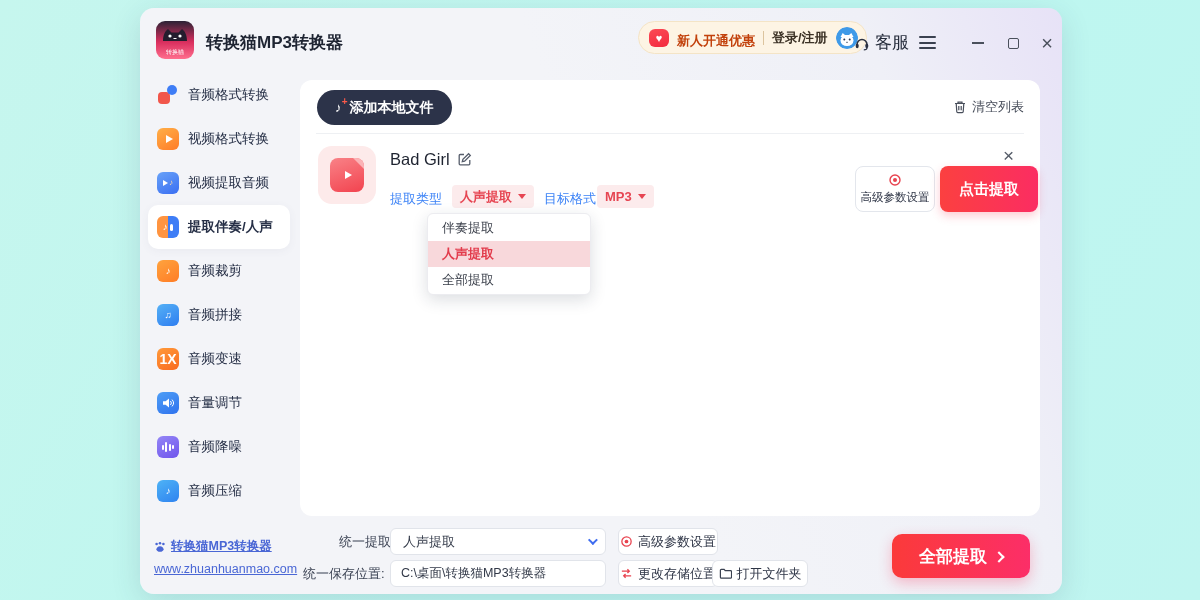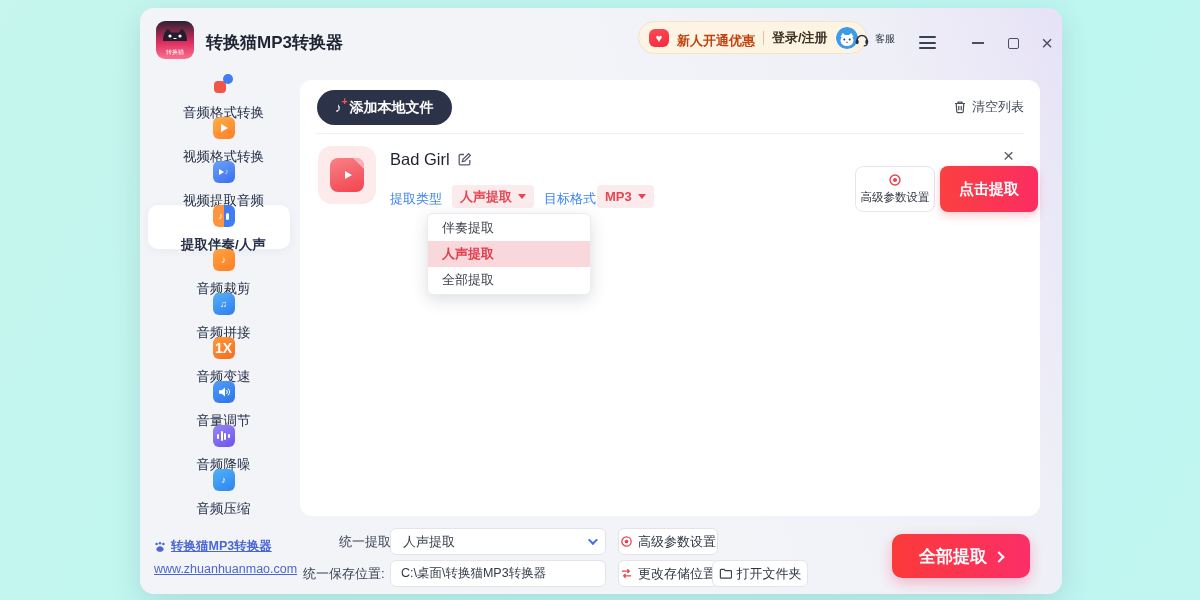--- a/index.html
+++ b/index.html
@@ -13,32 +13,32 @@
   .app-title { position:absolute; left:66px; top:23px; font-size:17px; font-weight:bold; color:#1e2432; }
   .promo-pill { position:absolute; left:498px; top:13px; height:33px; display:flex; align-items:center; gap:8px;
                 padding:0 8px 0 10px; background:#fdf4e4; border:1px solid #f4e4c6; border-radius:17px; cursor:pointer; }
   .heart { width:20px; height:18px; background:linear-gradient(160deg,#fb4a55,#f32a3e); border-radius:6px;
            color:#fff; font-size:11px; display:flex; align-items:center; justify-content:center; }
   .promo-text { color:#c2410c; font-size:13px; font-weight:bold;margin-top:7px; }
   .pill-sep { width:1px; height:14px; background:#dcc49e; }
   .login-text { color:#3c3226; font-size:13px; font-weight:bold; }
   .avatar { width:22px; height:22px; border-radius:50%; overflow:hidden; }
   .service { position:absolute; left:714px; top:23px; display:flex; align-items:center; gap:5px;
-             font-size:10px; color:#262d3c; cursor:pointer; }
+             font-size:17px; color:#262d3c; cursor:pointer; }
   .iconwrap { display:inline-flex; align-items:center; justify-content:center; }
   .hamburger { position:absolute; left:779px; top:28px; width:17px; cursor:pointer; }
   .hamburger i { display:block; height:2px; background:#3a4150; margin:0 0 3.5px 0; border-radius:1px; }
   .wc { position:absolute; top:24px; width:22px; height:22px; display:flex; align-items:center; justify-content:center; cursor:pointer; }
   .wc-min { left:827px; } .wc-min span { width:12px; height:2px; background:#4a505c; }
   .wc-max { left:862px; } .wc-max span { width:11px; height:11px; border:1.6px solid #4a505c; border-radius:2px; }
   .wc-close { left:896px; font-size:20px; color:#4a505c; }
   
   .sidebar { position:absolute; left:8px; top:65px; width:142px; }
   .sitem { height:44px; display:flex; align-items:center; gap:9px; padding-left:9px; font-size:13.5px;
-           color:#273047; cursor:pointer; border-radius:10px;flex-direction:column; }
+           color:#273047; cursor:pointer; border-radius:10px; }
   .sitem.active { background:#ffffff; font-weight:bold; box-shadow:0 2px 8px rgba(80,90,120,.06); }
   .sic { width:22px; height:22px; border-radius:6px; flex:none; display:flex; align-items:center;
          justify-content:center; color:#fff; font-weight:bold; }
   .ic1 { position:relative; border-radius:0; }
   .ic1::before { content:""; position:absolute; left:1px; bottom:2px; width:12px; height:12px; background:#f1564b; border-radius:4px; }
   .ic1::after  { content:""; position:absolute; right:2px; top:1px; width:10px; height:10px; background:#3e7df6; border-radius:50%; }
   .ic2 { background:linear-gradient(150deg,#ffaf48,#ff7c28); }
   .ic3 { background:linear-gradient(150deg,#68a2f8,#3a6ef2); }
   .ic4 { background:linear-gradient(90deg,#ff9440 0 50%,#3e7df6 50% 100%); gap:1px; }
   .ic5 { background:linear-gradient(150deg,#ffa33e,#ff7d26); }

